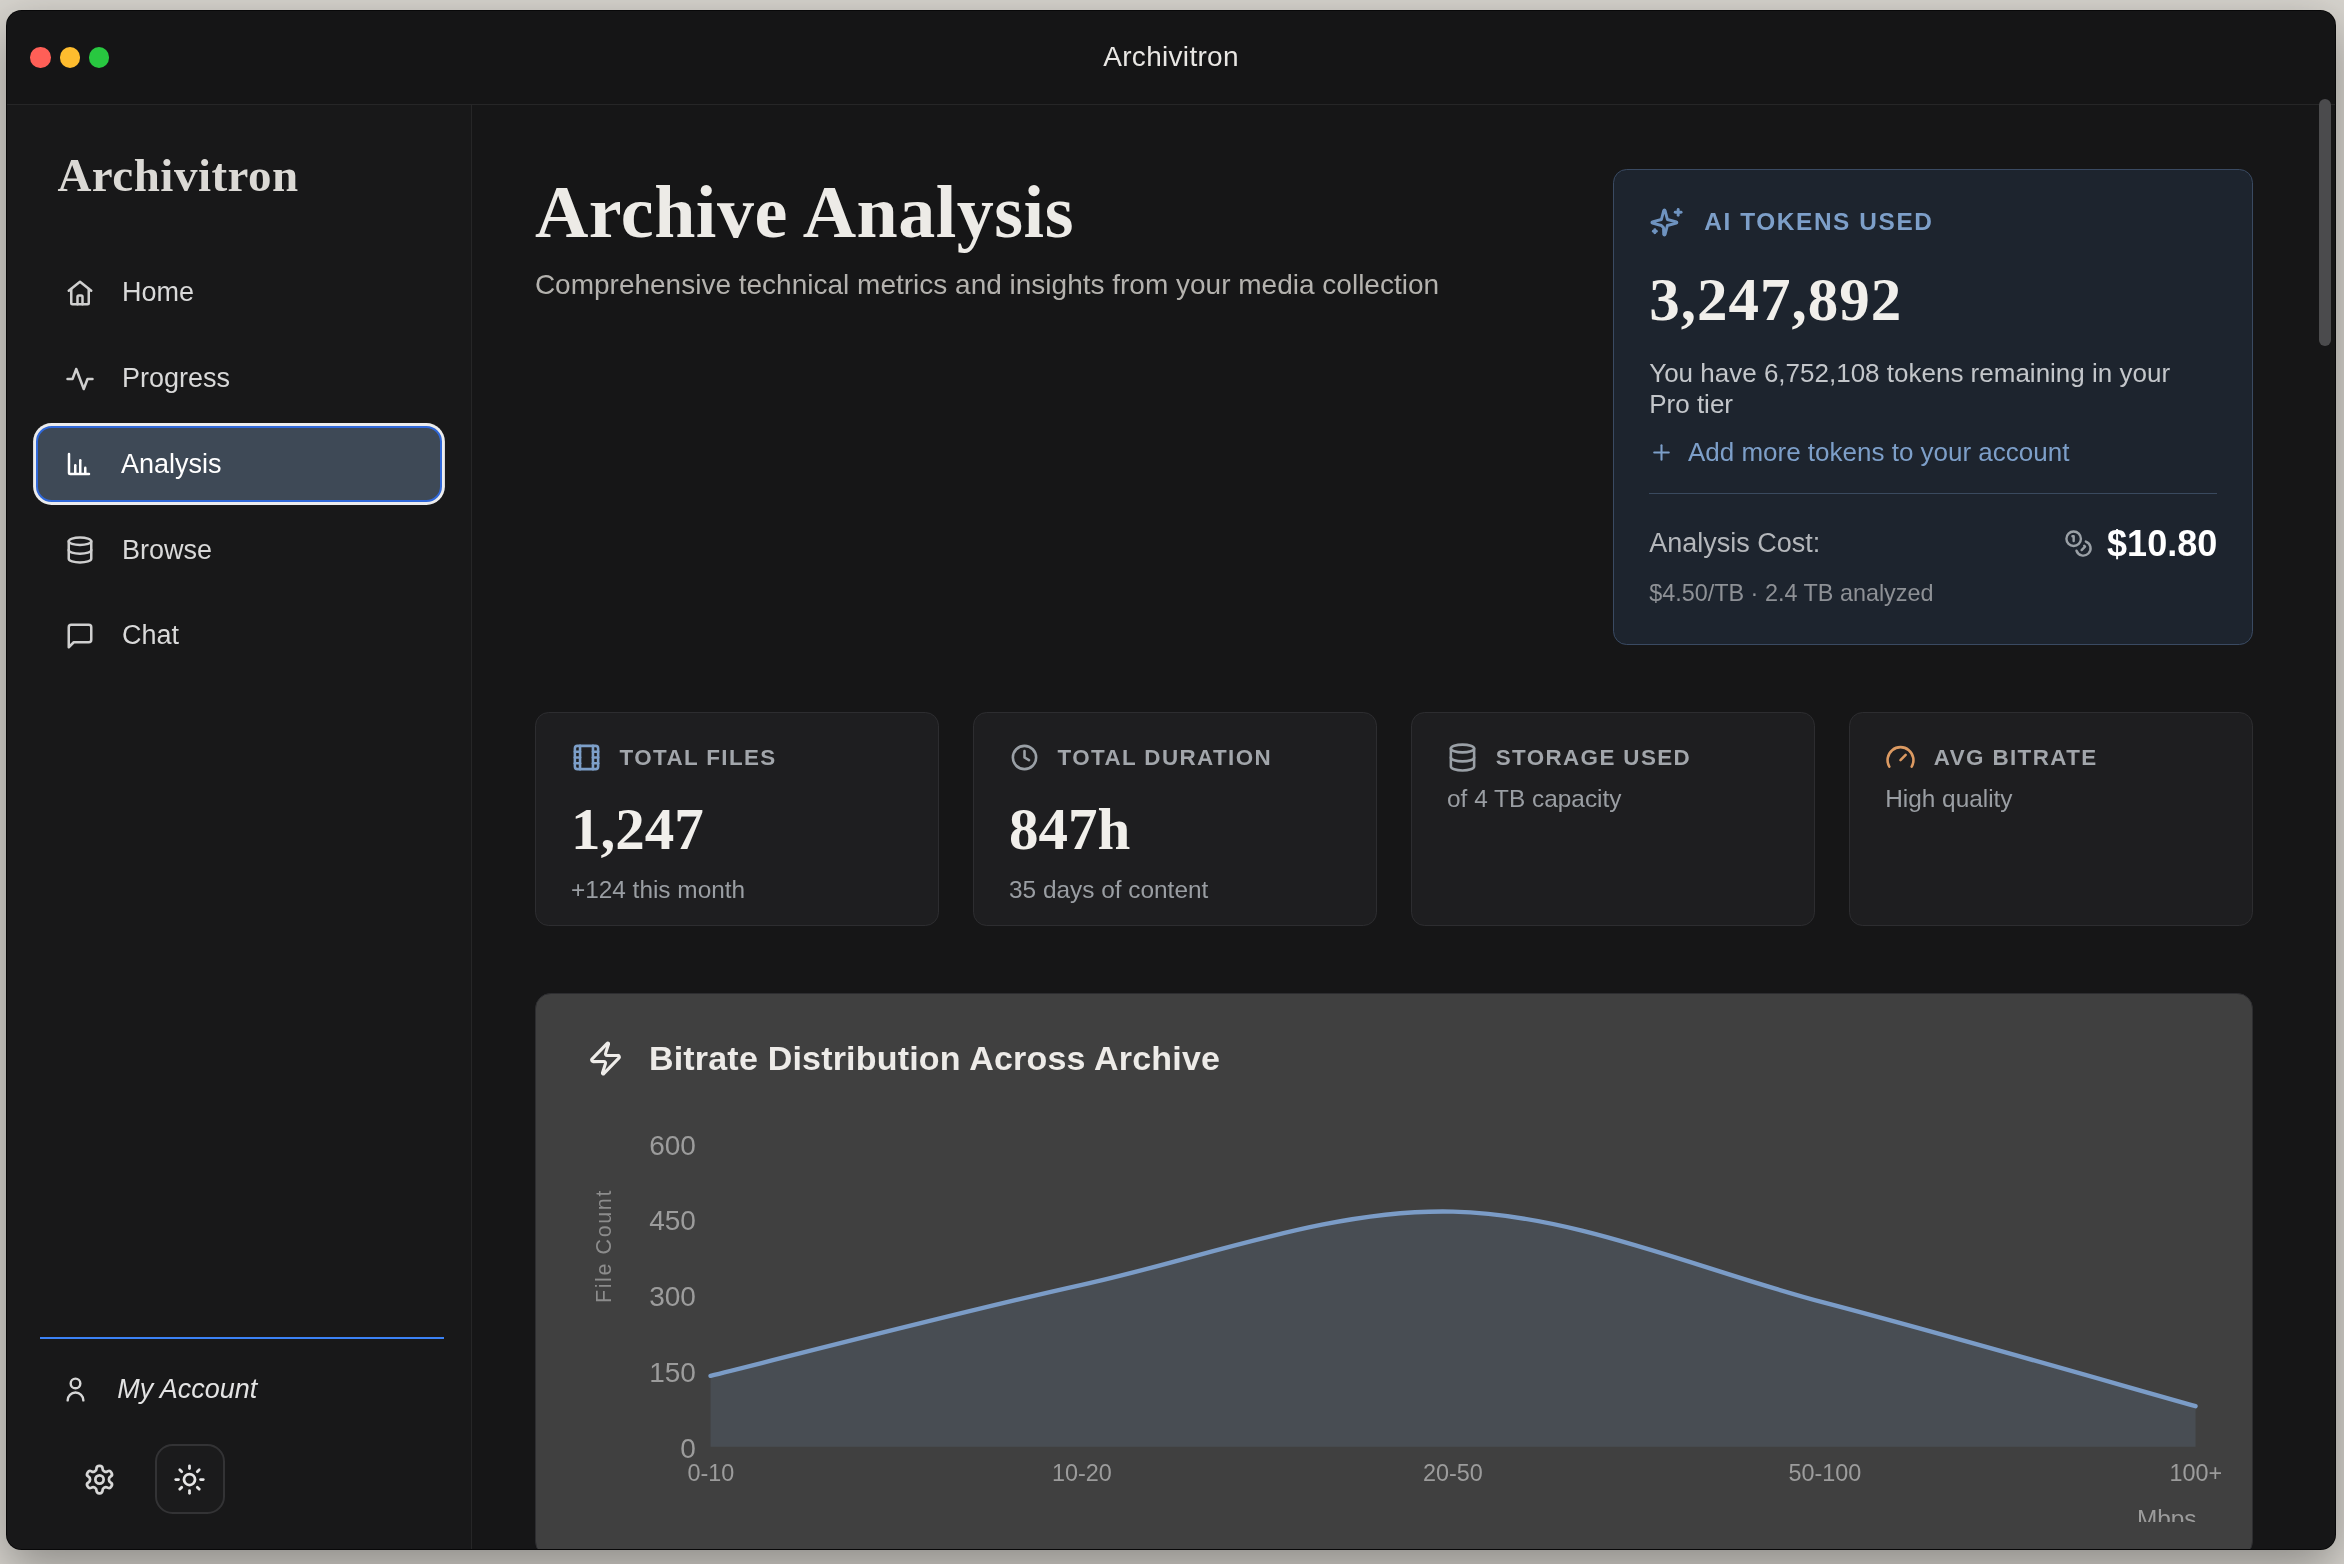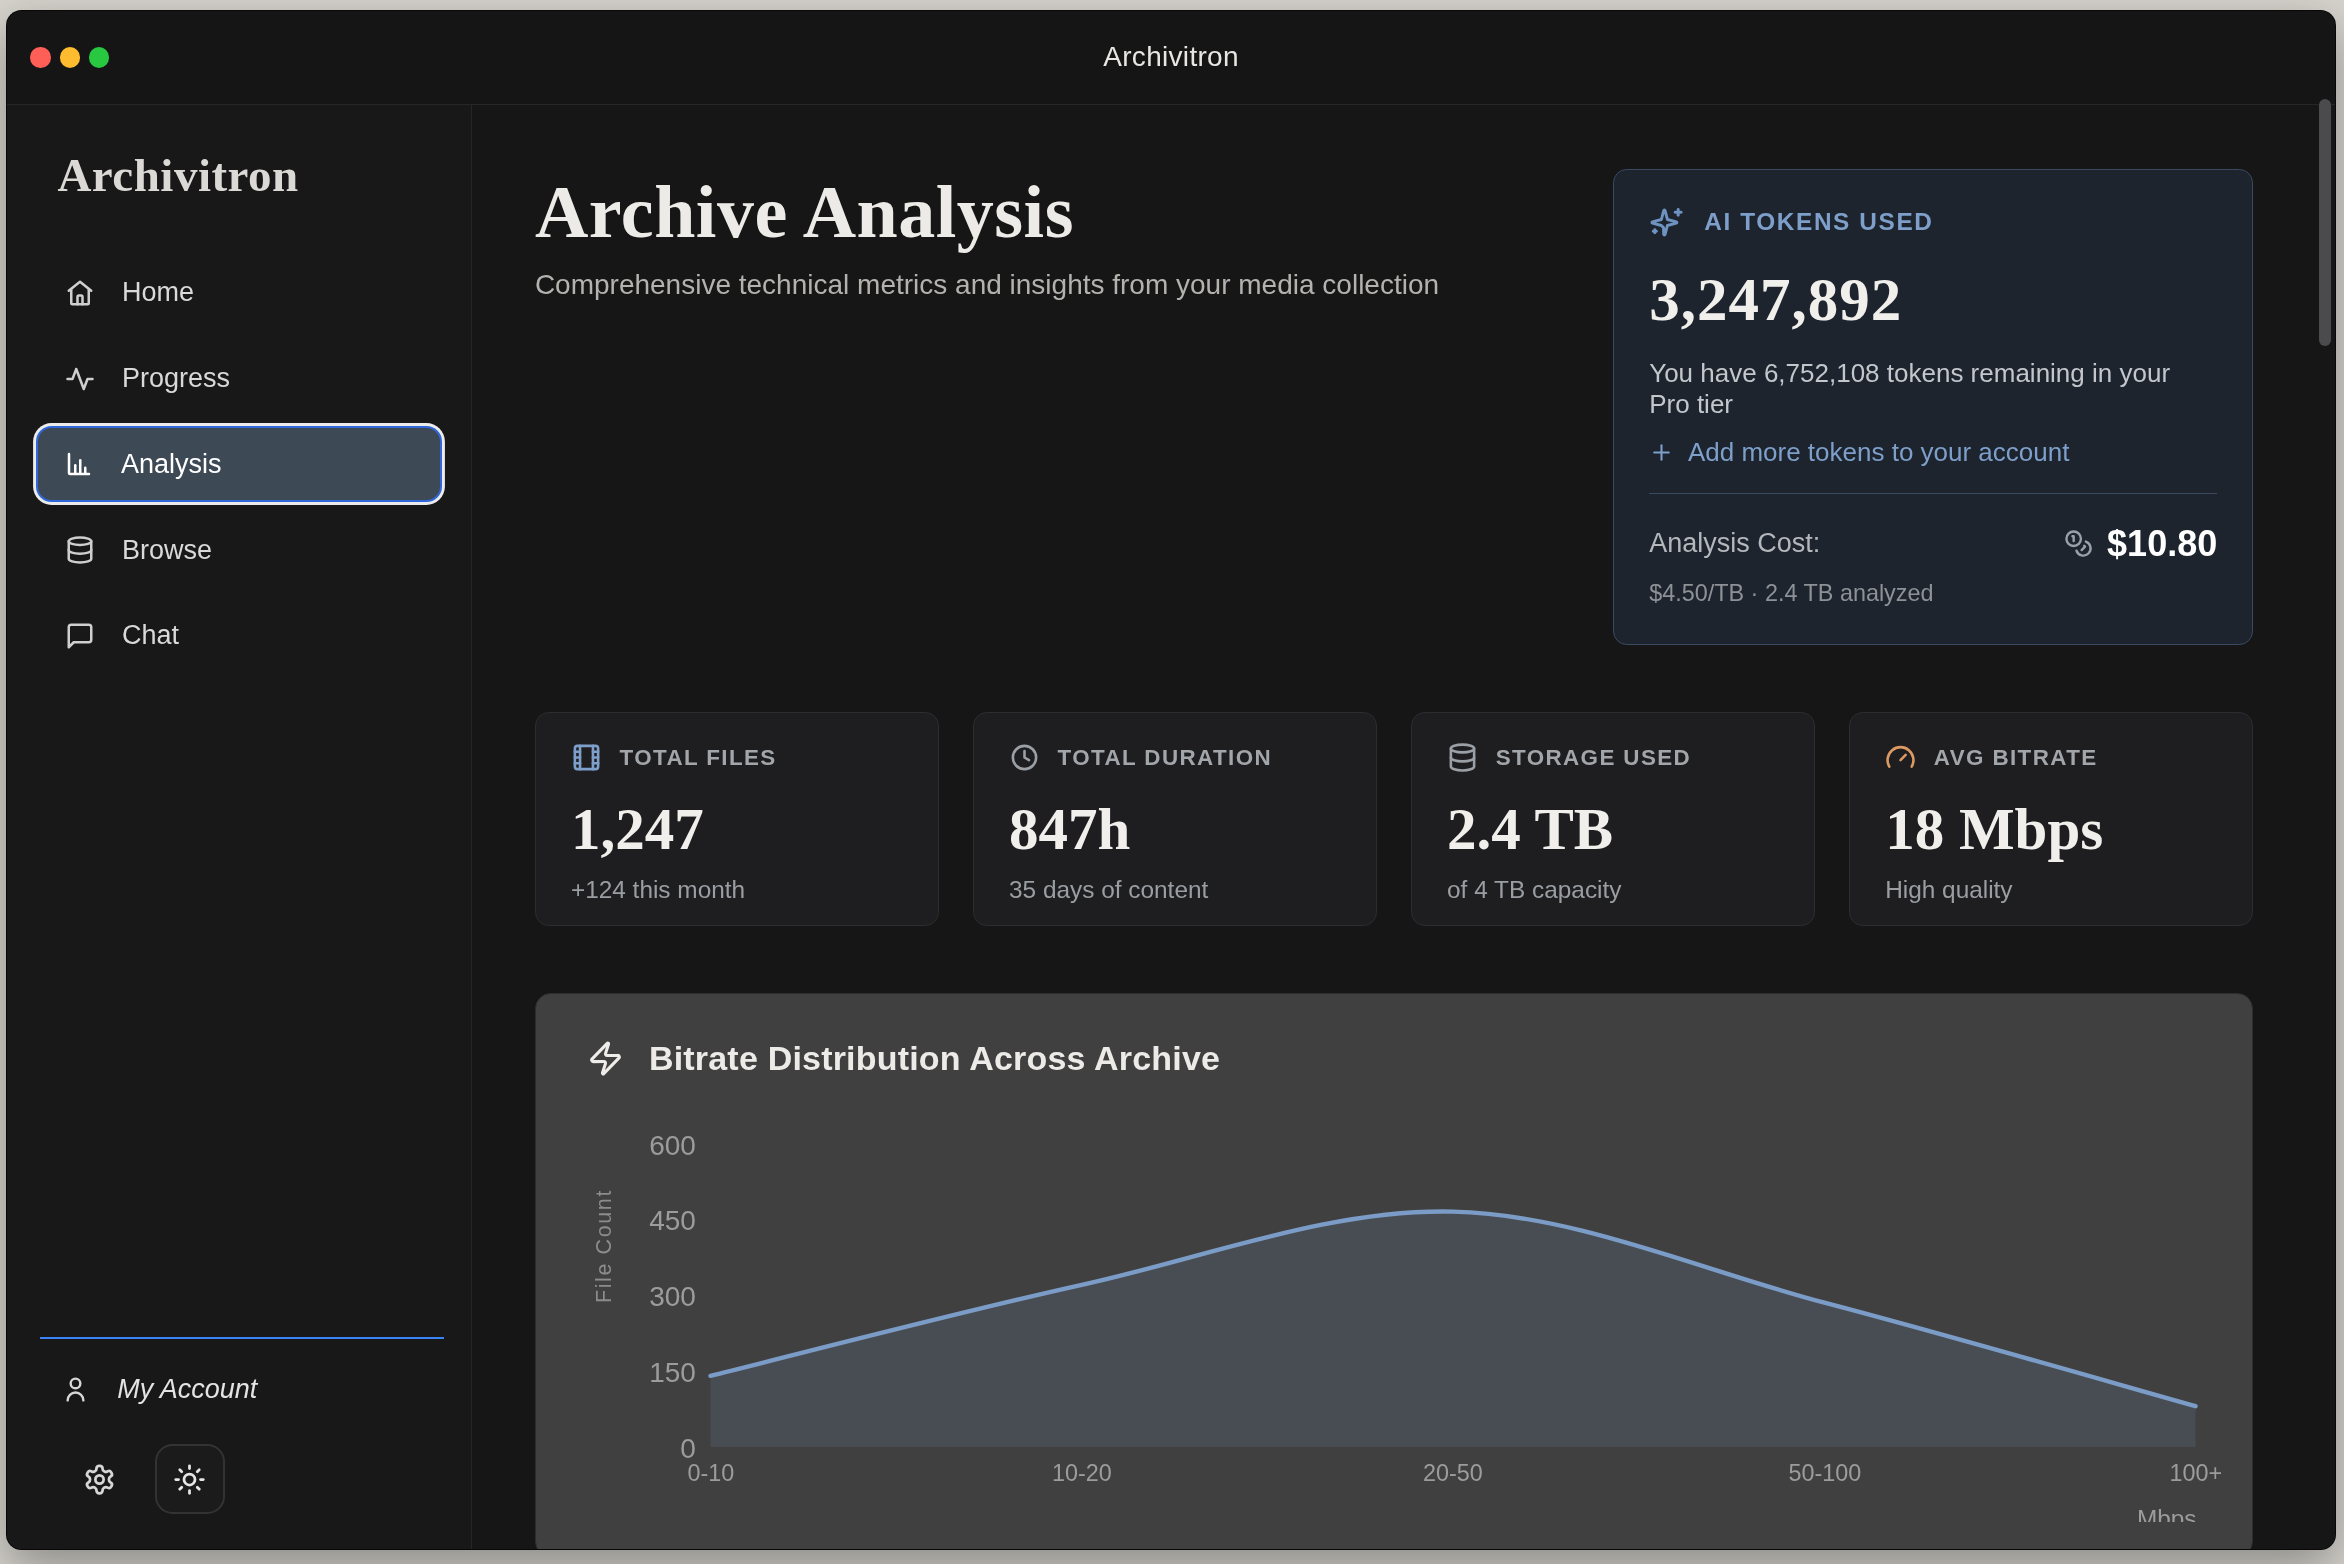--- a/index.html
+++ b/index.html
@@ -275,32 +275,30 @@
         </div>
         <div class="stat-card">
           <div class="stat-label-row">
             <svg style="stroke:#9aa0a6" viewBox="0 0 24 24" fill="none" stroke-width="2" stroke-linecap="round" stroke-linejoin="round">
                 <ellipse cx="12" cy="5" rx="9" ry="3"></ellipse>
                 <path d="M3 5v14c0 1.7 4 3 9 3s9-1.3 9-3V5"></path>
                 <path d="M3 12c0 1.7 4 3 9 3s9-1.3 9-3"></path>
               </svg>
             <span class="stat-label">STORAGE USED</span>
           </div>
-          <div class="stat-value">2.4 TB</div>
           <div class="stat-sub">of 4 TB capacity</div>
         </div>
         <div class="stat-card">
           <div class="stat-label-row">
             <svg style="stroke:#dc9a62" viewBox="0 0 24 24" fill="none" stroke-width="2" stroke-linecap="round" stroke-linejoin="round">
                 <path d="m12 14 4-4"></path>
                 <path d="M3.34 19a10 10 0 1 1 17.32 0"></path>
               </svg>
             <span class="stat-label">AVG BITRATE</span>
           </div>
-          <div class="stat-value">18 Mbps</div>
           <div class="stat-sub">High quality</div>
         </div>
       </div>
 
       <div class="chart-card">
         <div class="chart-title-row">
           <svg viewBox="0 0 24 24" fill="none" stroke-width="2" stroke-linecap="round" stroke-linejoin="round">
               <path d="M4 14a1 1 0 0 1-.78-1.63l9.9-10.2a.5.5 0 0 1 .86.46l-1.92 6.02A1 1 0 0 0 13 10h7a1 1 0 0 1 .78 1.63l-9.9 10.2a.5.5 0 0 1-.86-.46l1.92-6.02A1 1 0 0 0 11 14z"></path>
             </svg>
           <span class="chart-title">Bitrate Distribution Across Archive</span>

